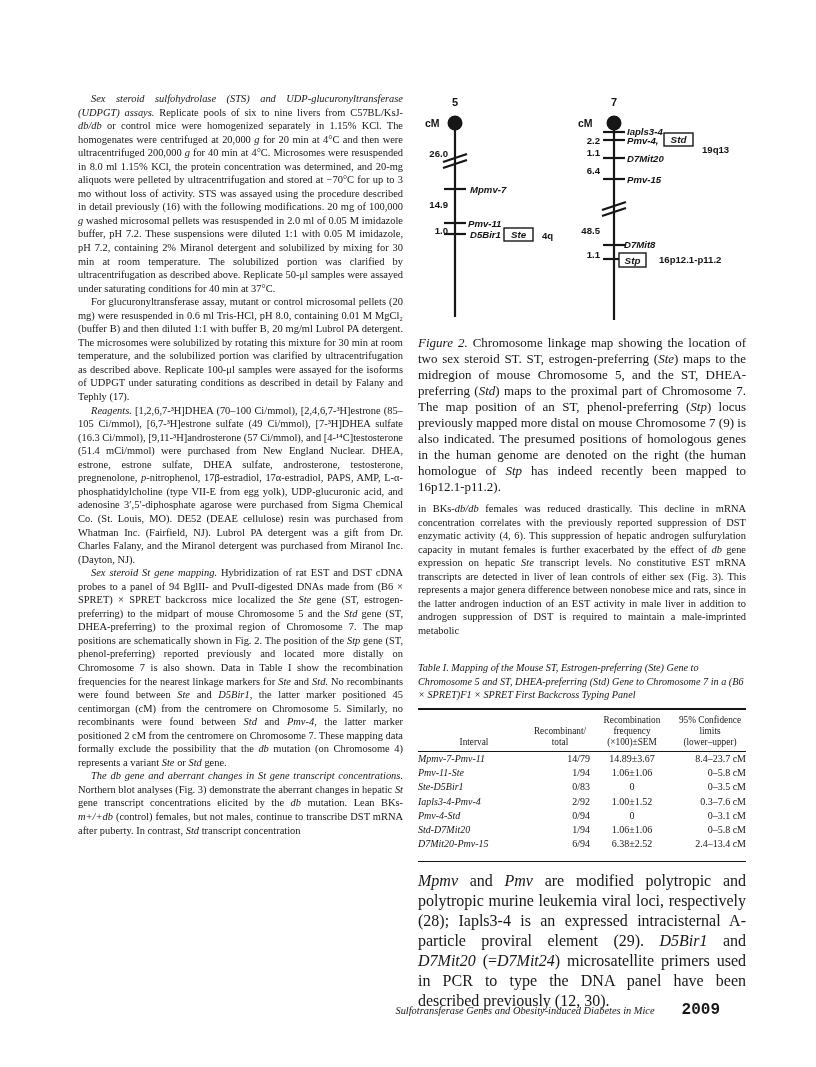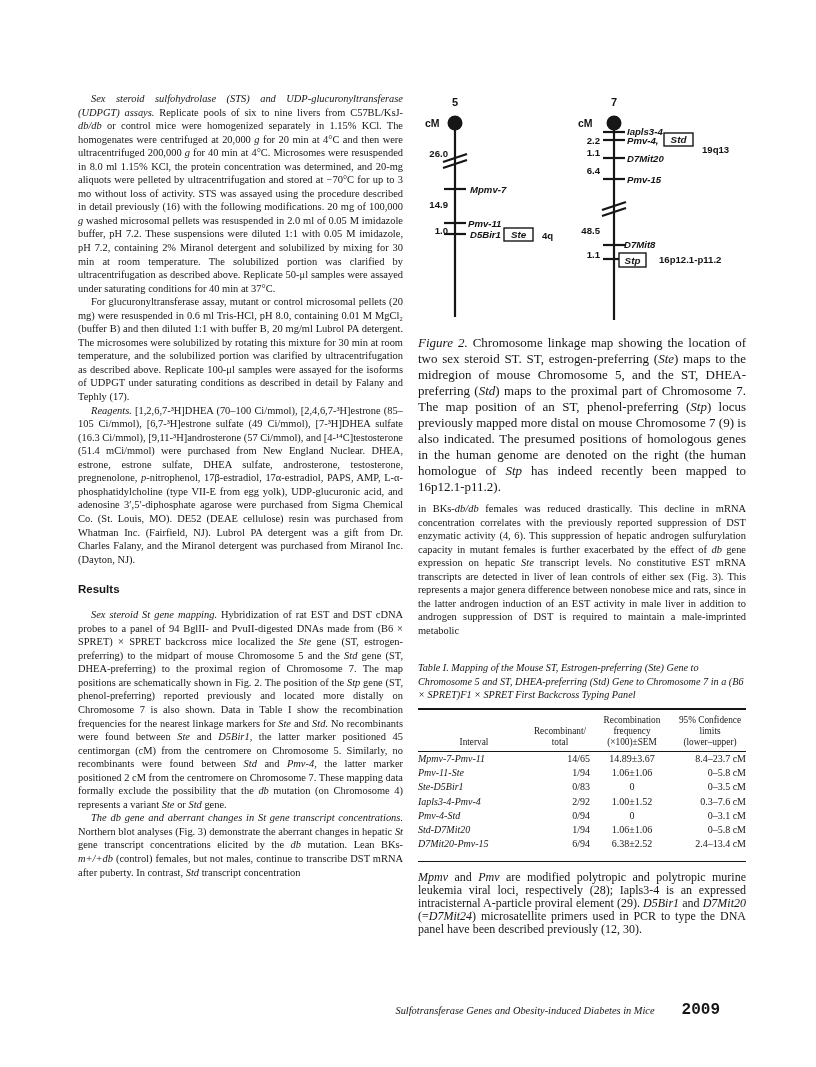--- a/index.html
+++ b/index.html
@@ -44,21 +44,21 @@
   table.t1 th.h-int { text-align:center; }
   table.t1 td { font-size:10px; line-height:14.2px; padding:0; }
   td.grp { padding-top:7px; }
   td.c-int { font-style:italic; padding-left:10px; }
   td.c-rec { text-align:right; padding-right:14px; }
   td.c-frq { text-align:center; }
   td.c-cfl { text-align:right; padding-right:2px; }
   tr.lastrow td { padding-bottom:9px; }
   table.t1 tbody { border-bottom:1.6px solid #161616; }
 
-  p.footnote { margin:9px 0 0 0; font-size:12px; line-height:13px; text-align:justify; }
+  p.footnote { margin:9px 0 0 0; font-size:16px; line-height:20px; text-align:justify; }
 
   .footer {
     position:absolute; top:1001px; left:393px; width:327px;
     display:flex; justify-content:flex-end; align-items:baseline; gap:27px;
   }
   .footer .run { font-style:italic; font-size:10.4px; }
   .footer .pnum { font-weight:700; font-size:16px;font-family:Liberation Mono, monospace; }
 
   
   .fx-chr    { font:700 11px  "Liberation Sans","DejaVu Sans",sans-serif; fill:#141414; }
@@ -70,21 +70,20 @@
 </style>
 </head>
 <body>
 
 <div class="page">
 
   <div class="col left">
     <p class="body ind"><span style="font-style: italic;">Sex steroid sulfohydrolase (STS) and UDP-glucuronyltransferase (UDPGT) assays.</span><span> Replicate pools of six to nine livers from C57BL/KsJ-</span><span style="font-style: italic;">db/db</span><span> or control mice were homogenized separately in 1.15% KCl. The homogenates were centrifuged at 20,000 </span><span style="font-style: italic;">g</span><span> for 20 min at 4°C and then were ultracentrifuged 200,000 </span><span style="font-style: italic;">g</span><span> for 40 min at 4°C. Microsomes were resuspended in 8.0 ml 1.15% KCl, the protein concentration was determined, and 20-mg aliquots were pelleted by ultracentrifugation and stored at −70°C for up to 3 mo without loss of activity. STS was assayed using the procedure described in detail previously (16) with the following modifications. 20 mg of 100,000 </span><span style="font-style: italic;">g</span><span> washed microsomal pellets was resuspended in 2.0 ml of 0.05 M imidazole buffer, pH 7.2. These suspensions were diluted 1:1 with 0.05 M imidazole, pH 7.2, containing 2% Miranol detergent and solubilized by mixing for 30 min at room temperature. The solubilized portion was clarified by ultracentrifugation as described above. Replicate 50-μl samples were assayed under saturating conditions for 40 min at 37°C.</span></p>
     <p class="body ind"><span>For glucuronyltransferase assay, mutant or control microsomal pellets (20 mg) were resuspended in 0.6 ml Tris-HCl, pH 8.0, containing 0.01 M MgCl₂ (buffer B) and then diluted 1:1 with buffer B, 20 mg/ml Lubrol PA detergent. The microsomes were solubilized by rotating this mixture for 30 min at room temperature, and the solubilized portion was clarified by ultracentrifugation as described above. Replicate 100-μl samples were assayed for the isoforms of UDPGT under saturating conditions as described in detail by Falany and Tephly (17).</span></p>
     <p class="body ind"><span style="font-style: italic;">Reagents.</span><span> [1,2,6,7-³H]DHEA (70–100 Ci/mmol), [2,4,6,7-³H]estrone (85–105 Ci/mmol), [6,7-³H]estrone sulfate (49 Ci/mmol), [7-³H]DHEA sulfate (16.3 Ci/mmol), [9,11-³H]androsterone (57 Ci/mmol), and [4-¹⁴C]testosterone (51.4 mCi/mmol) were purchased from New England Nuclear. DHEA, estrone, estrone sulfate, DHEA sulfate, androsterone, testosterone, pregnenolone, </span><span style="font-style: italic;">p</span><span>-nitrophenol, 17β-estradiol, 17α-estradiol, PAPS, AMP, L-α-phosphatidylcholine (type VII-E from egg yolk), UDP-glucuronic acid, and adenosine 3′,5′-diphosphate agarose were purchased from Sigma Chemical Co. (St. Louis, MO). DE52 (DEAE cellulose) resin was purchased from Whatman Inc. (Fairfield, NJ). Lubrol PA detergent was a gift from Dr. Charles Falany, and the Miranol detergent was purchased from Miranol Inc. (Dayton, NJ).</span></p>
-    <h2 class="results">Results</h2>
     <p class="body ind"><span style="font-style: italic;">Sex steroid St gene mapping.</span><span> Hybridization of rat EST and DST cDNA probes to a panel of 94 BglII- and PvuII-digested DNAs made from (B6 × SPRET) × SPRET backcross mice localized the </span><span style="font-style: italic;">Ste</span><span> gene (ST, estrogen-preferring) to the midpart of mouse Chromosome 5 and the </span><span style="font-style: italic;">Std</span><span> gene (ST, DHEA-preferring) to the proximal region of Chromosome 7. The map positions are schematically shown in Fig. 2. The position of the </span><span style="font-style: italic;">Stp</span><span> gene (ST, phenol-preferring) reported previously and located more distally on Chromosome 7 is also shown. Data in Table I show the recombination frequencies for the nearest linkage markers for </span><span style="font-style: italic;">Ste</span><span> and </span><span style="font-style: italic;">Std</span><span>. No recombinants were found between </span><span style="font-style: italic;">Ste</span><span> and </span><span style="font-style: italic;">D5Bir1</span><span>, the latter marker positioned 45 centimorgan (cM) from the centromere on Chromosome 5. Similarly, no recombinants were found between </span><span style="font-style: italic;">Std</span><span> and </span><span style="font-style: italic;">Pmv-4</span><span>, the latter marker positioned 2 cM from the centromere on Chromosome 7. These mapping data formally exclude the possibility that the </span><span style="font-style: italic;">db</span><span> mutation (on Chromosome 4) represents a variant </span><span style="font-style: italic;">Ste</span><span> or </span><span style="font-style: italic;">Std</span><span> gene.</span></p>
     <p class="body ind"><span style="font-style: italic;">The db gene and aberrant changes in St gene transcript concentrations.</span><span> Northern blot analyses (Fig. 3) demonstrate the aberrant changes in hepatic </span><span style="font-style: italic;">St</span><span> gene transcript concentrations elicited by the </span><span style="font-style: italic;">db</span><span> mutation. Lean BKs-</span><span style="font-style: italic;">m+/+db</span><span> (control) females, but not males, continue to transcribe DST mRNA after puberty. In contrast, </span><span style="font-style: italic;">Std</span><span> transcript concentration</span></p>
   </div>
 
   <div class="col right">
     <div class="figure">
       <svg id="fig2svg" width="328" height="247" viewBox="0 0 328 247">
           <g>
             <text x="37" y="18" text-anchor="middle" class="fx-chr">5</text>
             <text x="7" y="39" class="fx-unit">cM</text>
@@ -158,21 +157,21 @@
 frequency
 (×100)±SEM</th>
             <th>95% Confidence
 limits
 (lower–upper)</th>
           </tr>
         </thead>
         <tbody>
             <tr>
               <td class="c-int">Mpmv-7-Pmv-11</td>
-              <td class="c-rec">14/65</td>
+              <td class="c-rec">14/79</td>
               <td class="c-frq">14.89±3.67</td>
               <td class="c-cfl">8.4–23.7 cM</td>
             </tr>
             <tr>
               <td class="c-int">Pmv-11-Ste</td>
               <td class="c-rec">1/94</td>
               <td class="c-frq">1.06±1.06</td>
               <td class="c-cfl">0–5.8 cM</td>
             </tr>
             <tr>

